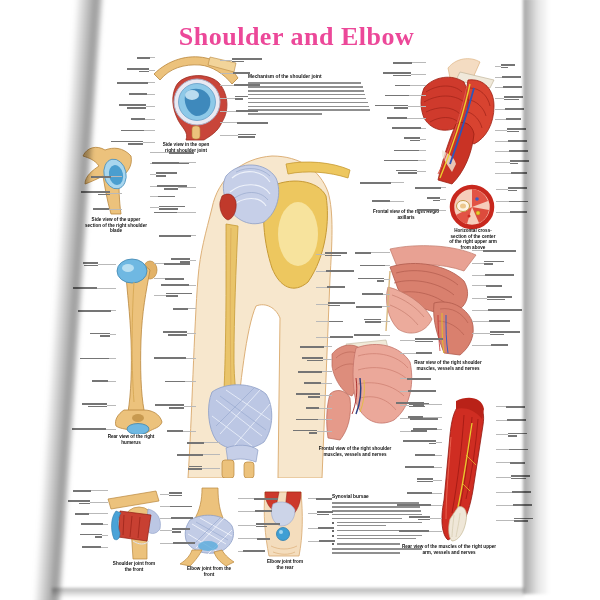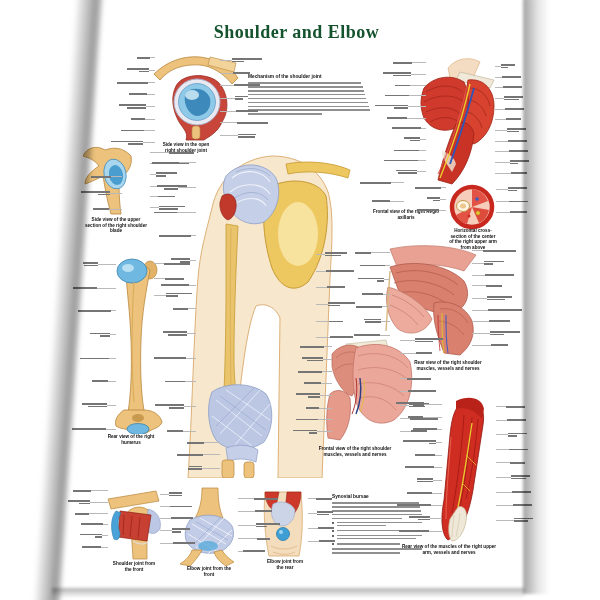--- a/index.html
+++ b/index.html
@@ -11,21 +11,21 @@
   #shadow-left{left:54px;top:-12px;width:28px;height:618px;
     background:linear-gradient(to right,rgba(0,0,0,0) 0%,rgba(0,0,0,0.40) 78%,rgba(0,0,0,0.14) 100%);
     transform:skewX(-4deg);filter:blur(2px);}
   #shadow-right{left:523px;top:-2px;width:27px;height:596px;
     background:linear-gradient(to right,rgba(0,0,0,0.36) 0%,rgba(0,0,0,0.10) 55%,rgba(0,0,0,0) 100%);
     filter:blur(1.5px);}
   #shadow-bottom{left:52px;top:588px;width:472px;height:10px;
     background:linear-gradient(to bottom,rgba(0,0,0,0.30),rgba(0,0,0,0));filter:blur(1.5px);}
 
   #poster-title{position:absolute;left:0;top:22px;width:453px;text-align:center;
-    font-family:"Liberation Serif",serif;font-weight:700;font-size:18px;color:#14532d;
+    font-family:"Liberation Serif",serif;font-weight:700;font-size:26px;color:#ec4899;
     letter-spacing:0.5px;}
 
   .fig{position:absolute;}
   .cap{position:absolute;font-weight:700;font-size:4.6px;line-height:1.25;
     text-align:center;color:#101010;}
 
   .tblock{position:absolute;}
   .phead{font-weight:700;font-size:4.8px;line-height:1.3;color:#101010;margin-bottom:2px;}
   .pbars .pl{height:1.5px;background:#8f8f8f;margin-bottom:2.4px;}
   .bullets .bul{display:flex;align-items:flex-start;margin-bottom:2.2px;}

